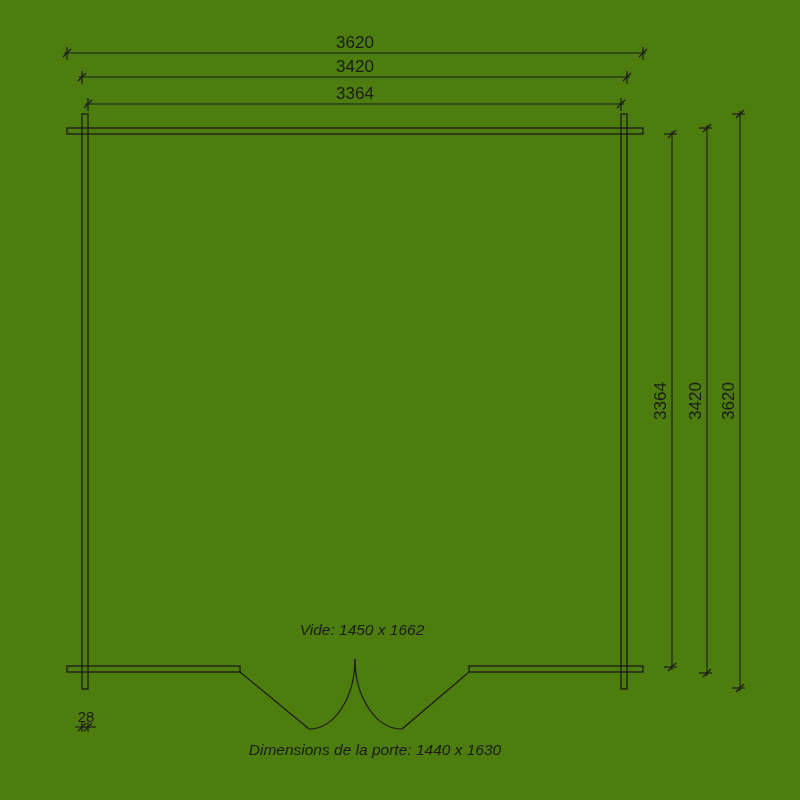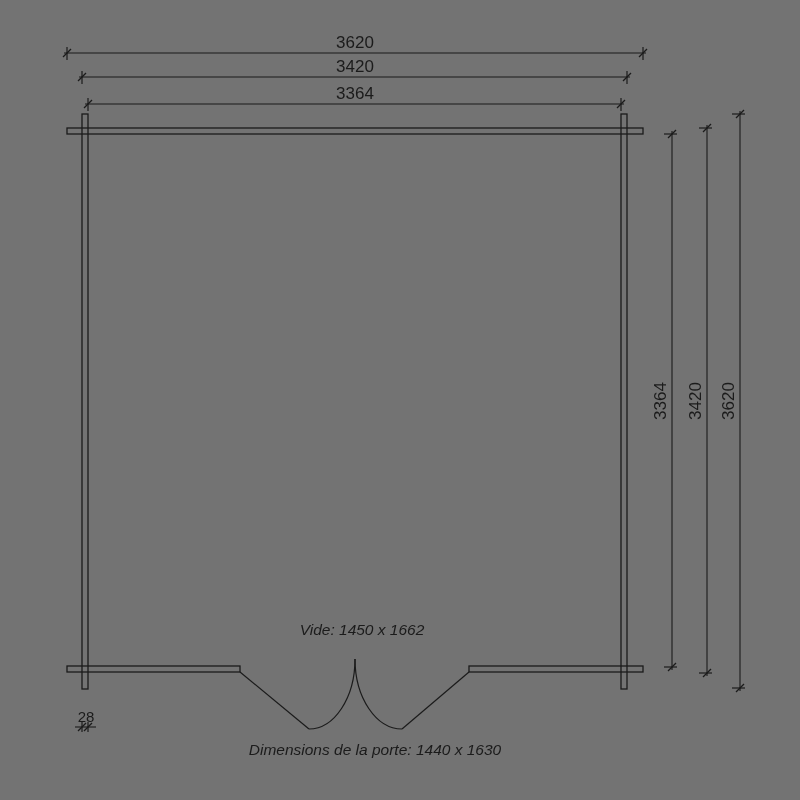--- a/index.html
+++ b/index.html
@@ -5,21 +5,21 @@
   html, body {
     margin: 0;
     padding: 0;
     background: #ffffff;
     font-family: "Liberation Sans", sans-serif;
   }
   .drawing-wrap {
     position: relative;
     width: 800px;
     height: 800px;
-    background: #737373;
+    background: #4d7c0f;
     overflow: hidden;
   }
   svg { display: block; }
   .stroke {
     stroke: var(--line, #1b1b1b);
     stroke-width: 1.2;
     fill: none;
   }
   .wall { stroke-width: 1.3; }
   .dim  { stroke-width: 1.1; }

